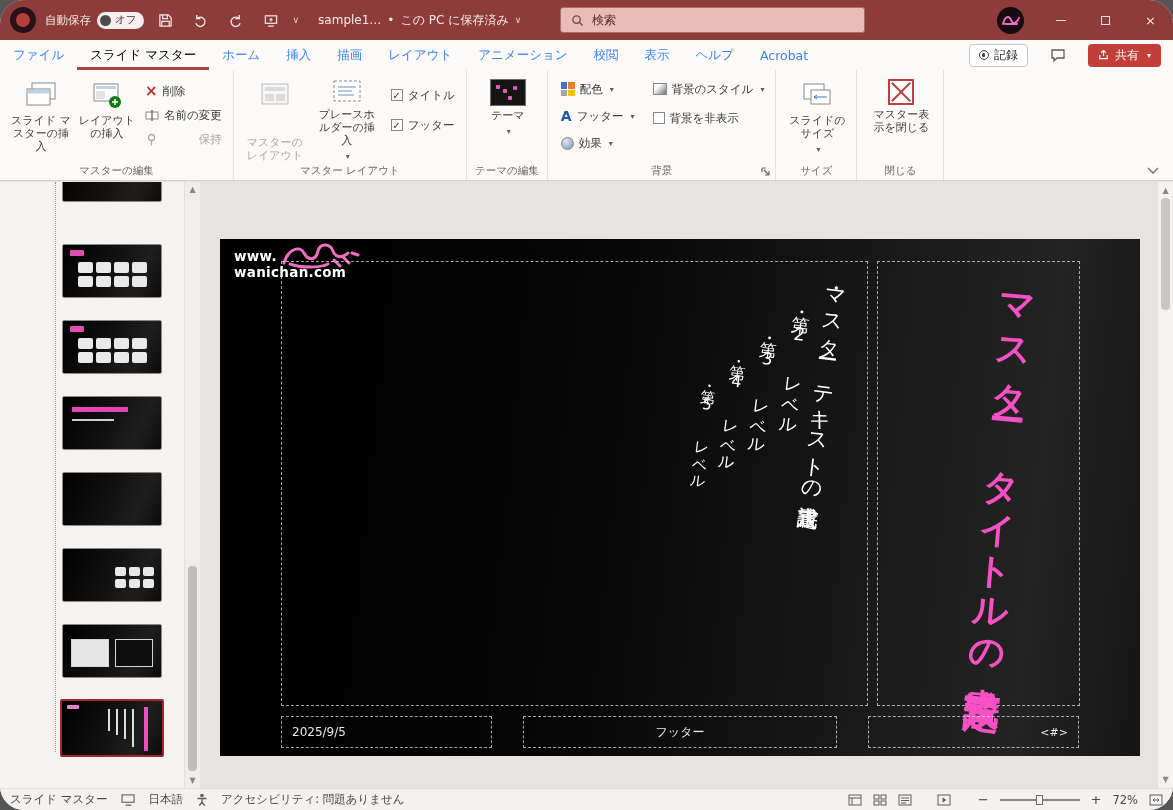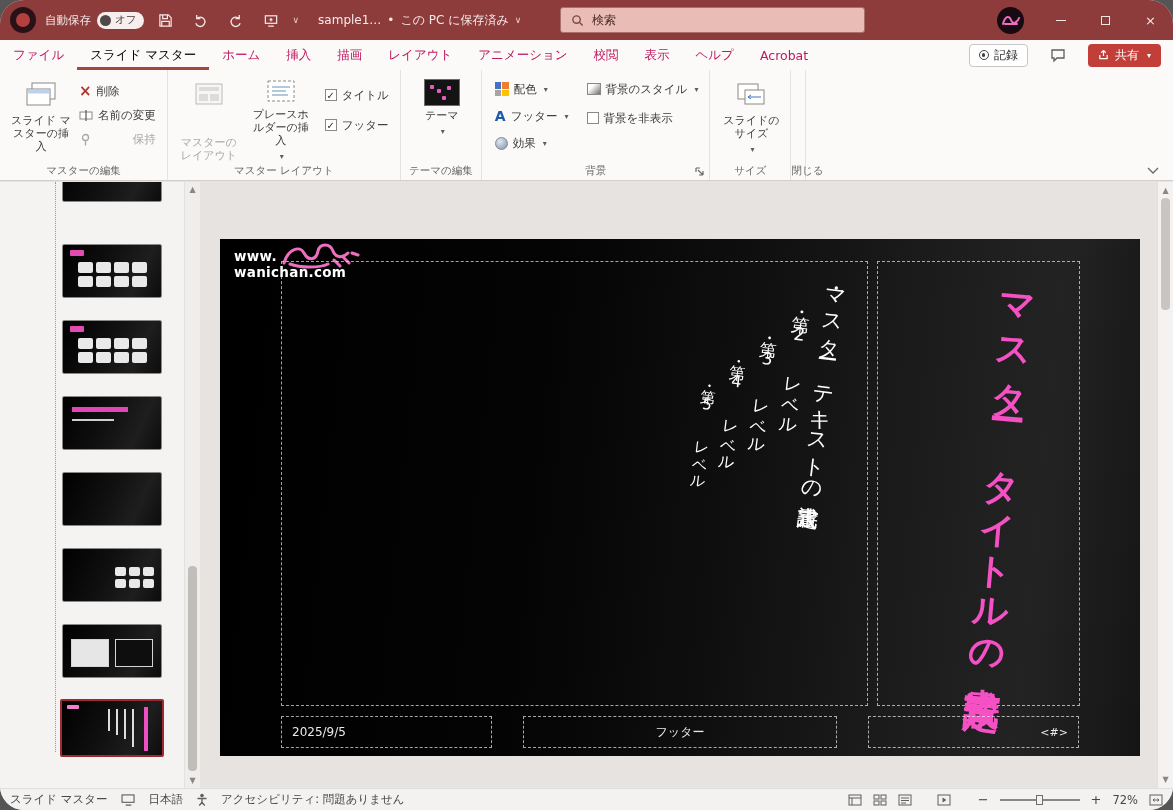--- a/index.html
+++ b/index.html
@@ -21,21 +21,21 @@
   .tb-doc { display:flex; align-items:center; gap:6px; margin-left:10px; font-size:12px; white-space:nowrap; }
   .chev { font-size:9px; opacity:.85; }
   .searchbox { position:absolute; left:560px; top:7px; width:305px; height:26px; background:#e9bdb6; border:1px solid #a96f69; border-radius:3px; display:flex; align-items:center; gap:8px; padding-left:10px; color:#4d2b28; font-size:12px; }
   .tb-right { position:absolute; right:0; top:0; height:40px; display:flex; align-items:center; }
   .avatar { width:27px; height:27px; border-radius:50%; background:#170a10; margin-right:14px; display:flex; align-items:center; justify-content:center; }
   .wbtn { width:45px; height:40px; display:flex; align-items:center; justify-content:center; color:#f3e7e5; font-size:13px; }
   .ic-min { display:block; width:10px; border-bottom:1.6px solid #f3e7e5; }
   .ic-max { display:block; width:9px; height:9px; border:1.3px solid #f3e7e5; }
   
   .tabrow { position:absolute; top:40px; left:0; right:0; height:30px; background:#fbfaf9; display:flex; align-items:stretch; }
-  .tab { padding:0 13px; display:flex; align-items:center; font-size:12.5px; color:#be185d; white-space:nowrap; }
+  .tab { padding:0 13px; display:flex; align-items:center; font-size:12.5px; color:#3b82f6; white-space:nowrap; }
   .tab.active { box-shadow:inset 0 -3px 0 #a9443c; color:#000; }
   .tab-actions { margin-left:auto; display:flex; align-items:center; gap:22px; padding-right:12px; }
   .record-btn { display:flex; align-items:center; gap:5px; border:1px solid #c8c6c4; border-radius:4px; padding:2px 9px; font-size:12px; color:#323130; background:#fff; }
   .rec-dot { width:10px; height:10px; border:1.6px solid #444; border-radius:50%; position:relative; }
   .rec-dot::after{ content:""; position:absolute; left:2px; top:2px; width:3.5px; height:3.5px; background:#444; border-radius:50%; }
   .share-btn { display:flex; align-items:center; gap:6px; background:#c13f38; color:#fff; border-radius:4px; padding:3px 10px; font-size:12px; }
   
   .ribbon { position:absolute; top:70px; left:0; right:0; height:111px; background:#fbfaf9; border-bottom:1px solid #d2cfcd; display:flex; }
   .rgroup { position:relative; height:100%; padding:4px 6px 16px 8px; display:flex; align-items:flex-start; border-right:1px solid #e5e3e1; }
   .rgroup-label { position:absolute; bottom:2px; left:0; right:0; text-align:center; font-size:10.5px; color:#696663; white-space:nowrap; }
@@ -230,20 +230,32 @@
       <div class="bigbtn">
         <span class="bicon">
           <svg width="32" height="28" viewBox="0 0 32 28">
               <rect x="7" y="2" width="23" height="16" fill="#fff" stroke="#8a8886"></rect>
               <rect x="2" y="8" width="23" height="16" fill="#fff" stroke="#8a8886"></rect>
               <rect x="2.5" y="8.5" width="22" height="4" fill="#bcd2e8"></rect>
             </svg>
         </span>
         <span class="blabel">スライド マスターの挿入</span>
       </div>
+      <div class="bigbtn">
+        <span class="bicon">
+          <svg width="30" height="28" viewBox="0 0 30 28">
+              <rect x="2" y="3" width="24" height="17" fill="#fff" stroke="#8a8886"></rect>
+              <rect x="4" y="5" width="20" height="3" fill="#bcd2e8"></rect>
+              <rect x="4" y="10" width="9" height="8" fill="#e3e3e3"></rect>
+              <circle cx="23" cy="21" r="6" fill="#107c10"></circle>
+              <path d="M23 18 v6 M20 21 h6" stroke="#fff" stroke-width="1.5"></path>
+            </svg>
+        </span>
+        <span class="blabel">レイアウトの挿入</span>
+      </div>
       <div class="btncol">
         <div class="smallbtn">
           <span class="x-red">×</span>
           <span>削除</span>
         </div>
         <div class="smallbtn">
           <svg width="14" height="13" viewBox="0 0 14 13">
               <rect x="1" y="3" width="12" height="7" fill="#fff" stroke="#8a8886"></rect>
               <path d="M7 1 v11" stroke="#5a5856" stroke-width="1.2"></path>
             </svg>
@@ -358,20 +370,24 @@
               <path d="M12 15 h13 M12 15 l3 -2 M12 15 l3 2" stroke="#4472c4" fill="none"></path>
             </svg>
         </span>
         <span class="blabel">スライドのサイズ</span>
         <span class="dd">▾</span>
       </div>
       <span class="rgroup-label">サイズ</span>
     </div>
 
     <div class="rgroup">
+      <div class="bigbtn" style="width:72px">
+        <span class="bicon closex-ic"></span>
+        <span class="blabel">マスター表示を閉じる</span>
+      </div>
       <span class="rgroup-label">閉じる</span>
     </div>
 
     <svg class="collapse-chevron" width="12" height="7" viewBox="0 0 12 7">
         <path d="M1 1 l5 5 l5 -5" fill="none" stroke="#696663" stroke-width="1.3"></path>
       </svg>
   </div>
 
   <div class="panel">
     <div class="tree-line"></div>

